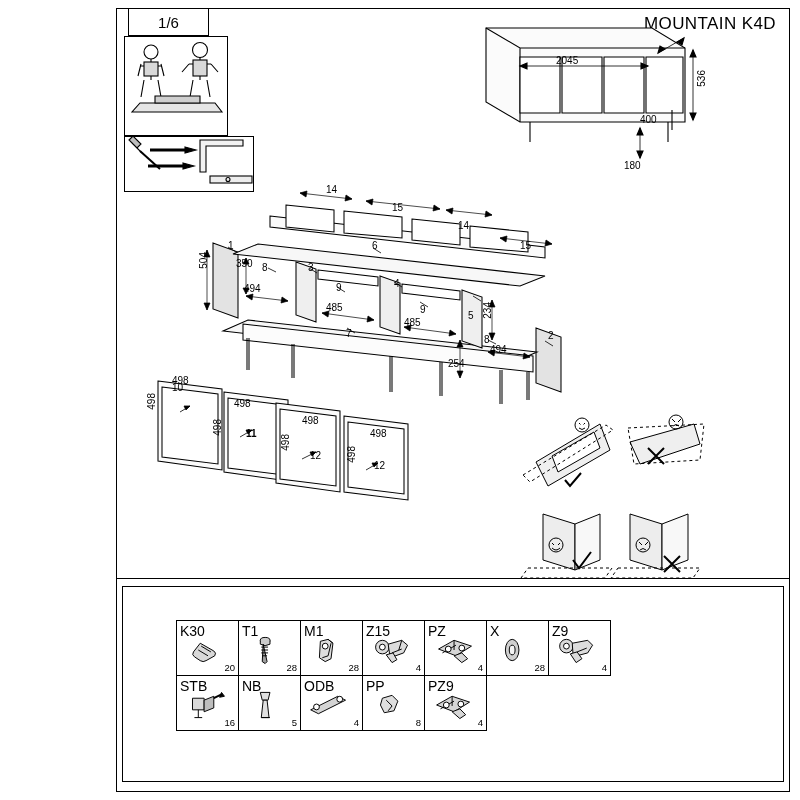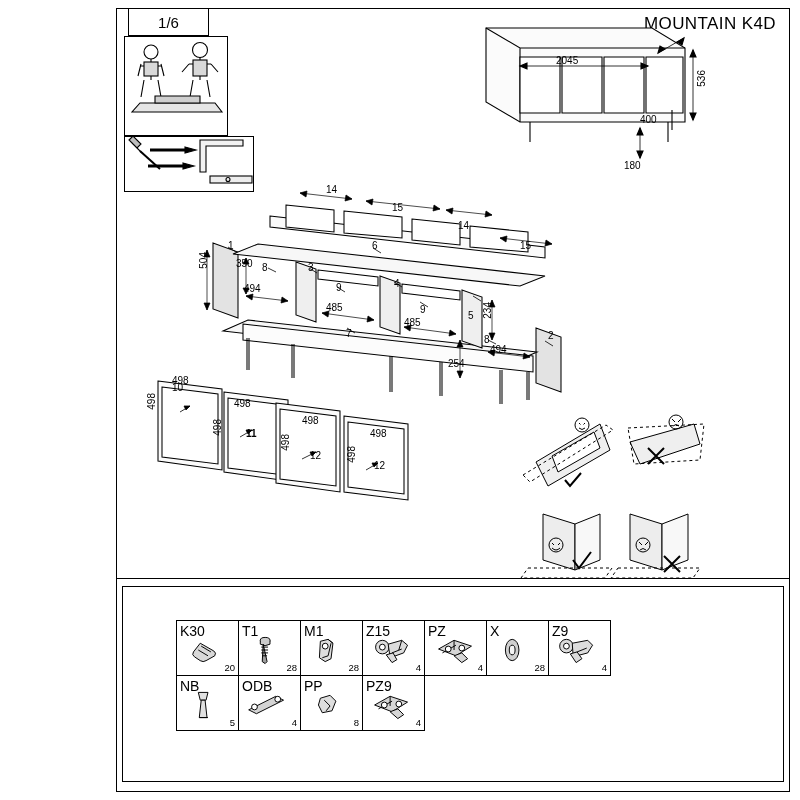--- a/index.html
+++ b/index.html
@@ -362,20 +362,33 @@
             <path d="M24 10 l16 -3 l5 5 l-5 8 l-15 4 Z"></path>
             <path d="M29 19 l10 -4"></path>
             <path d="M22 21 l6 9 l6 -4 l-5 -7 Z"></path>
           </g>
         </svg>
         <span class="qty">4</span>
       </div>
     </div>
 
     <div class="prow">
+      <div class="pcell">
+        <span class="code">STB</span>
+        <svg class="gly" viewBox="0 0 63 34">
+          <g stroke="#000" fill="#d9d9d9" stroke-width="1">
+            <path d="M16 10 l12 0 l0 12 l-12 0 Z"></path>
+            <path d="M28 12 l10 -4 l0 12 l-10 4 Z" fill="#bdbdbd"></path>
+            <path d="M22 22 l0 8 M18 30 l8 0"></path>
+            <path d="M38 10 l8 -4" stroke-width="2"></path>
+            <path d="M46 4 l3 4 l-5 1 Z" fill="#000"></path>
+          </g>
+        </svg>
+        <span class="qty">16</span>
+      </div>
 
 
       <div class="pcell">
         <span class="code">NB</span>
         <svg class="gly" viewBox="0 0 63 34">
           <g stroke="#000" fill="#e0e0e0" stroke-width="1">
             <path d="M22 4 l10 0 l-2 8 l-6 0 Z"></path>
             <path d="M25 12 l4 0 l2 18 l-8 0 Z"></path>
             <path d="M23 30 l9 0"></path>
           </g>

